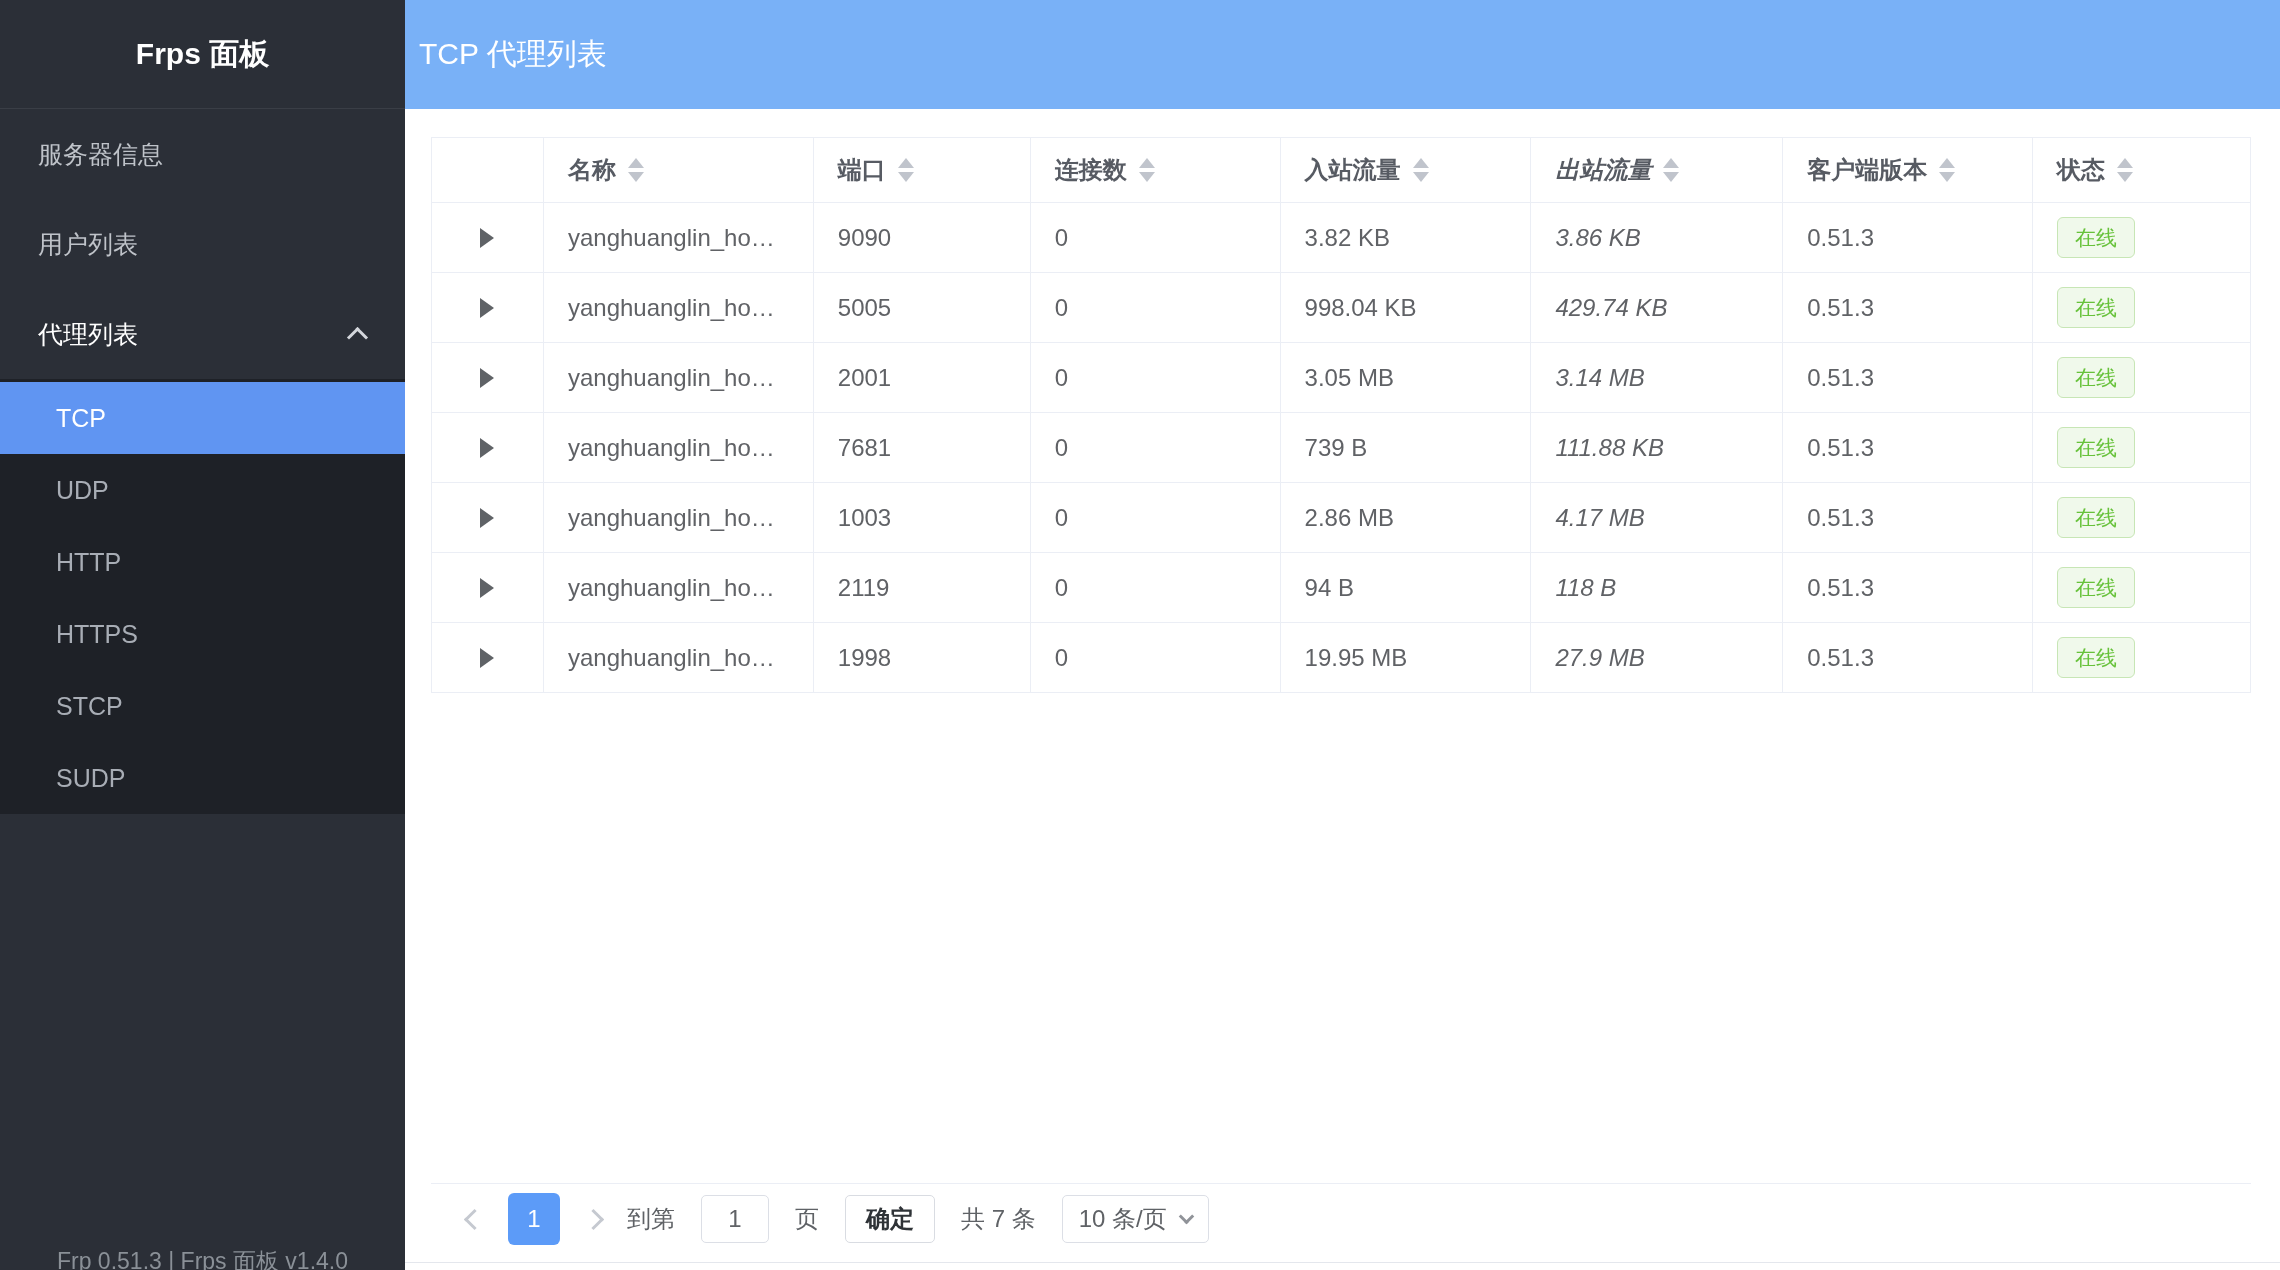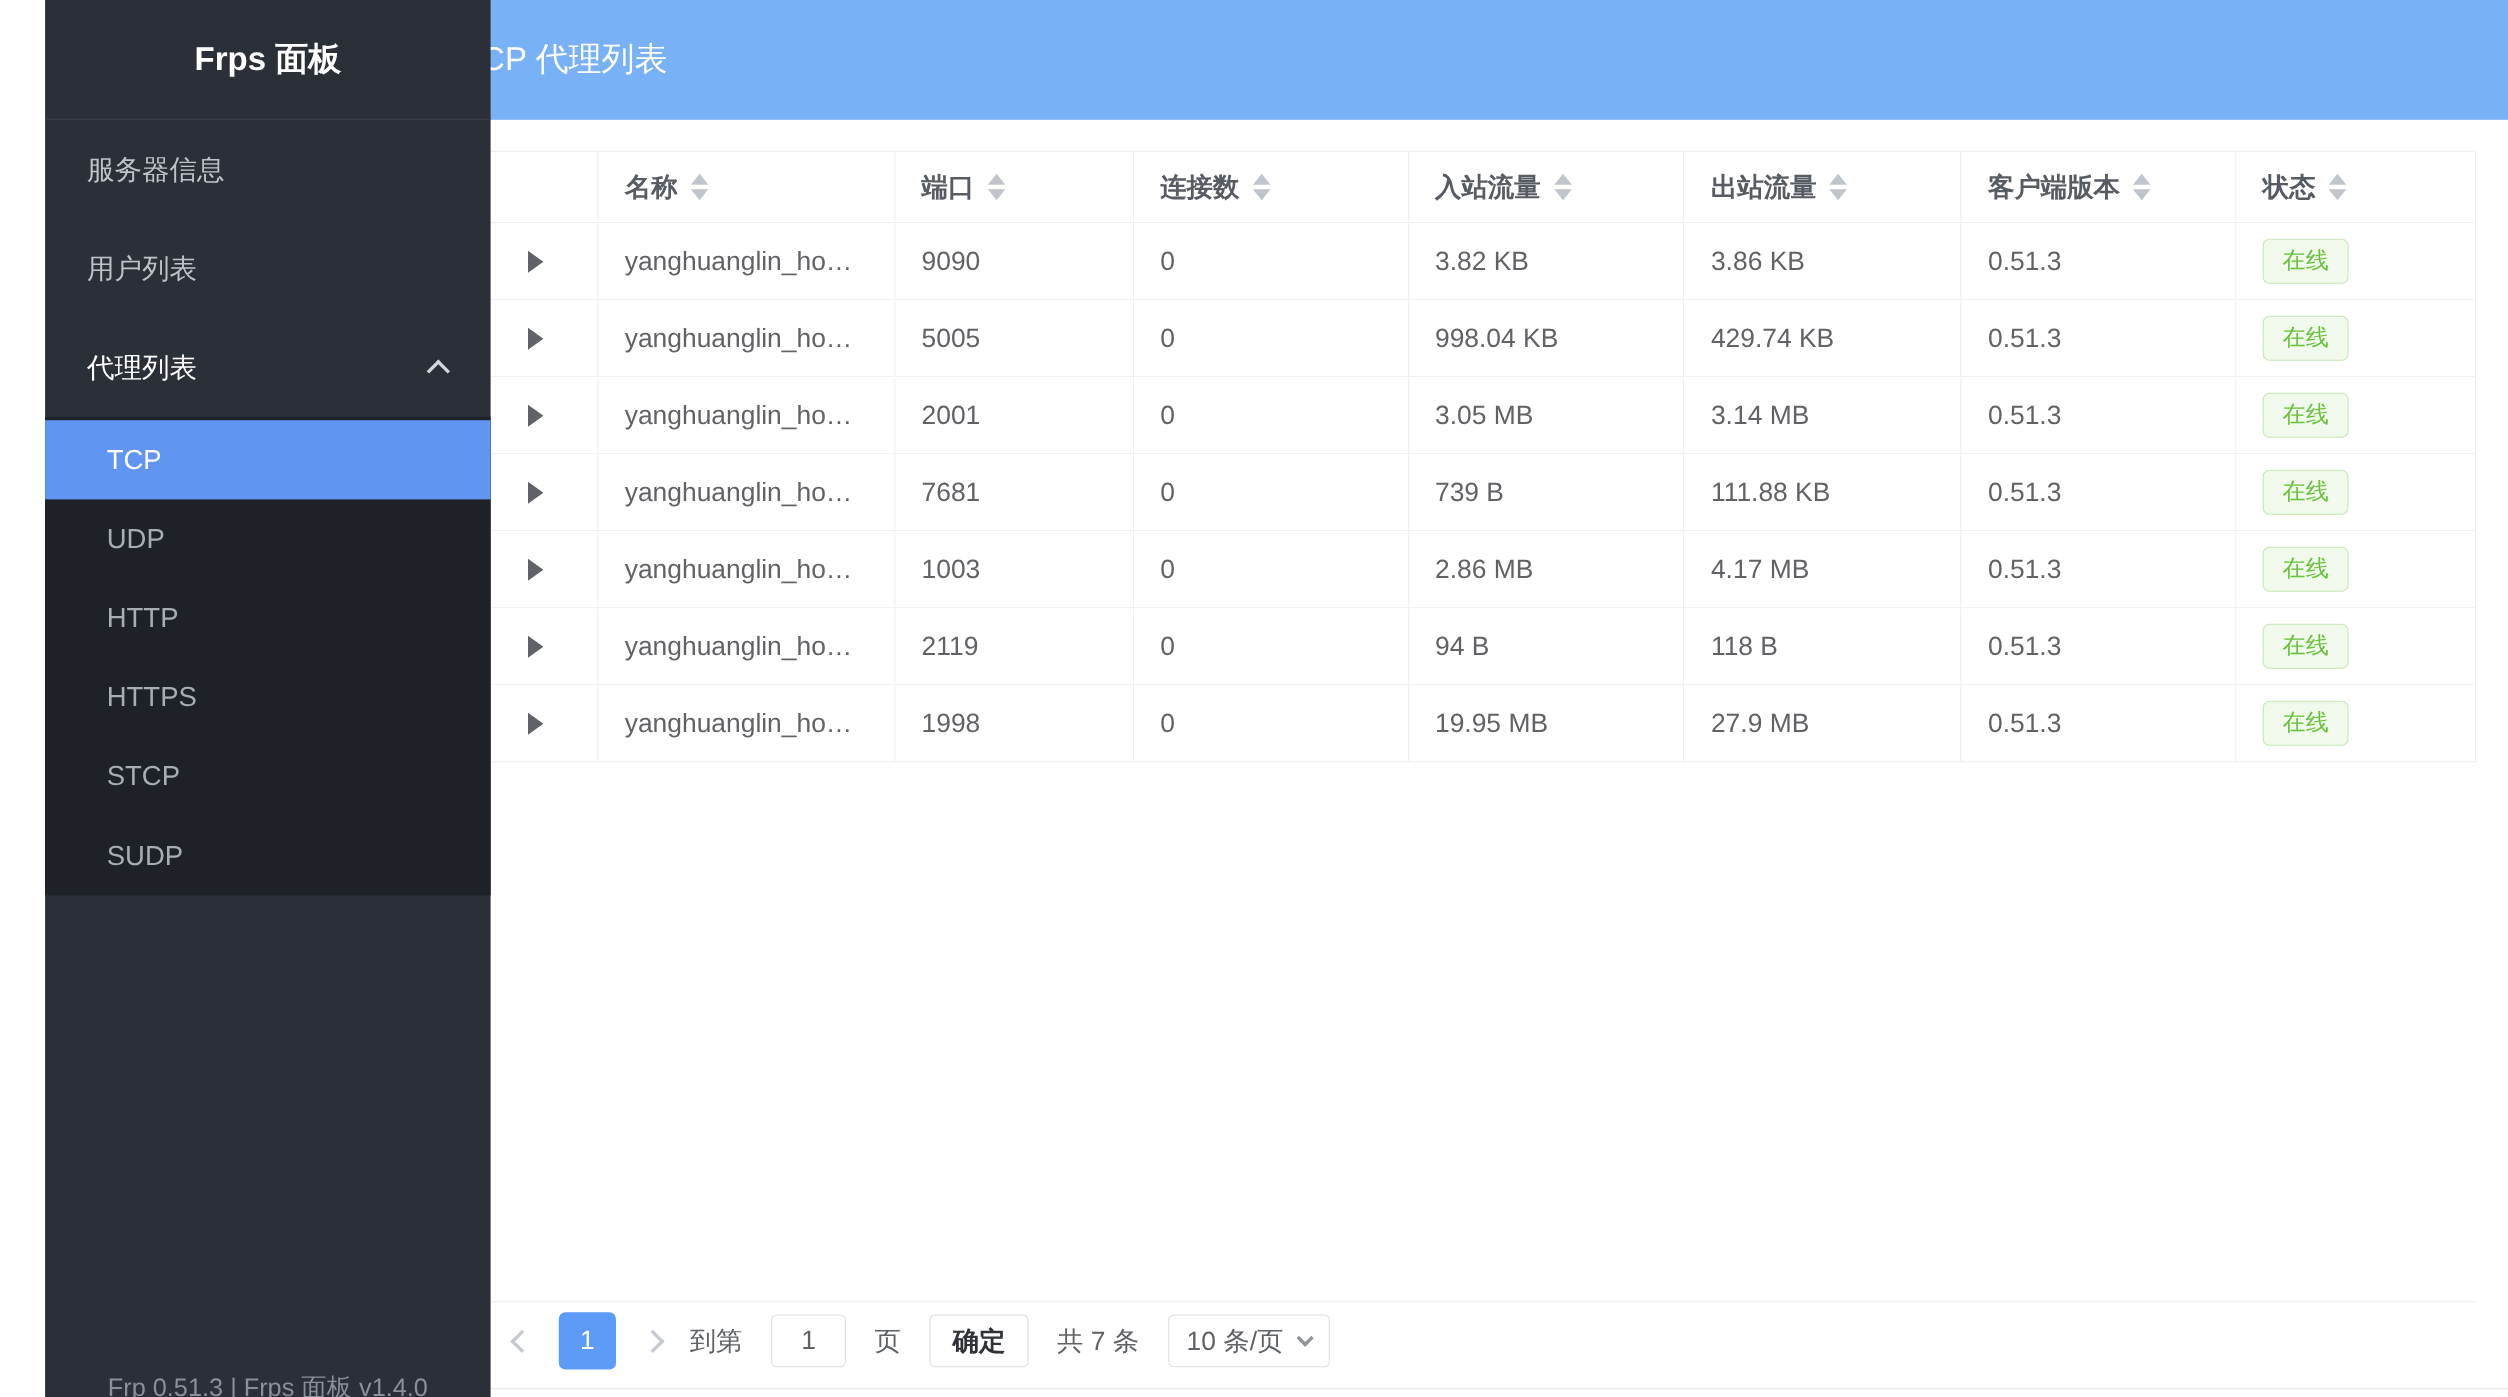--- a/index.html
+++ b/index.html
@@ -1,21 +1,21 @@
 <!DOCTYPE html>
 <html><head>
 <meta charset="utf-8">
 <style>
   * { margin:0; padding:0; box-sizing:border-box; }
   html,body { width:2280px; height:1270px; overflow:hidden; background:#fff;
     font-family:"Liberation Sans","DejaVu Sans",sans-serif; }
 
   
   .sidebar { position:absolute; left:0; top:0; width:405px; height:1270px;
-    background:#2b2f37; z-index:5;margin-left:41px; }
+    background:#2b2f37; z-index:5; }
   .side-header { height:109px; display:flex; align-items:center; justify-content:center;
     color:#ffffff; font-size:30px; font-weight:bold; border-bottom:1px solid #3a3e46; }
   .side-item { height:90px; display:flex; align-items:center; padding-left:38px;
     font-size:25px; color:#bfc3c9; cursor:pointer; }
   .side-item.parent { color:#ffffff; }
   .chevron-up { width:15px; height:15px; border-top:3px solid #d4d7dc; border-left:3px solid #d4d7dc;
     transform:rotate(45deg); margin-left:auto; margin-right:40px; margin-top:6px; }
   .submenu { background:#1e2127; padding-top:3px; }
   .sub-item { height:72px; display:flex; align-items:center; padding-left:56px;
     font-size:25px; color:#a8adb5; cursor:pointer; }
@@ -36,21 +36,21 @@
   .table { position:absolute; left:26px; top:28px; width:1820px; font-size:24px; color:#606266; }
   .t-row { display:flex; height:70px; border-bottom:1px solid #ebeef5; border-left:1px solid #ebeef5; background:#fff; }
   .t-header { height:66px; border-top:1px solid #ebeef5; font-weight:bold; color:#575b63; }
   .t-cell { display:flex; align-items:center; padding-left:24px; border-right:1px solid #ebeef5;
     overflow:hidden; white-space:nowrap; }
   .c0 { width:112px; padding-left:0; justify-content:center; }
   .c1 { width:270px; }
   .c2 { width:217px; }
   .c3 { width:250px; }
   .c4 { width:251px; }
-  .c5 { width:252px; }
+  .c5 { width:252px;font-style:italic; }
   .c6 { width:250px; }
   .c7 { width:218px; }
   .carets { display:inline-flex; flex-direction:column; gap:4px; margin-left:12px; cursor:pointer; }
   .cu { width:0; height:0; border-left:8px solid transparent; border-right:8px solid transparent;
     border-bottom:10px solid #c0c4cc; }
   .cd { width:0; height:0; border-left:8px solid transparent; border-right:8px solid transparent;
     border-top:10px solid #c0c4cc; }
   .expand-arrow { width:0; height:0; border-top:10px solid transparent; border-bottom:10px solid transparent;
     border-left:14px solid #5f6266; cursor:pointer; }
   .badge { display:inline-block; padding:7px 17px; background:#f0f9eb; border:1px solid #c7e6b5;

